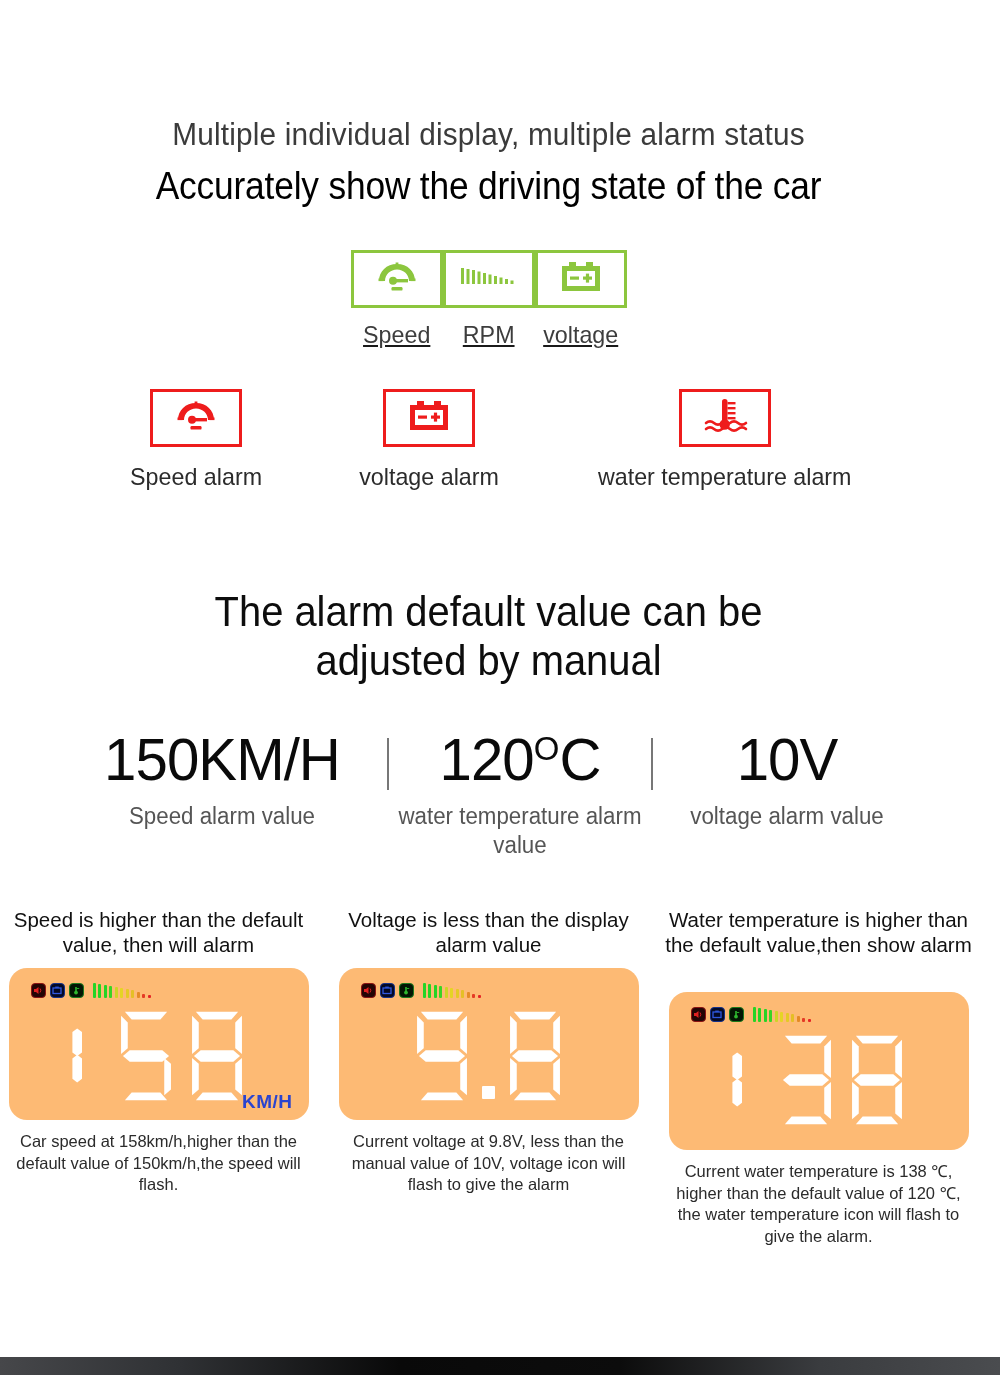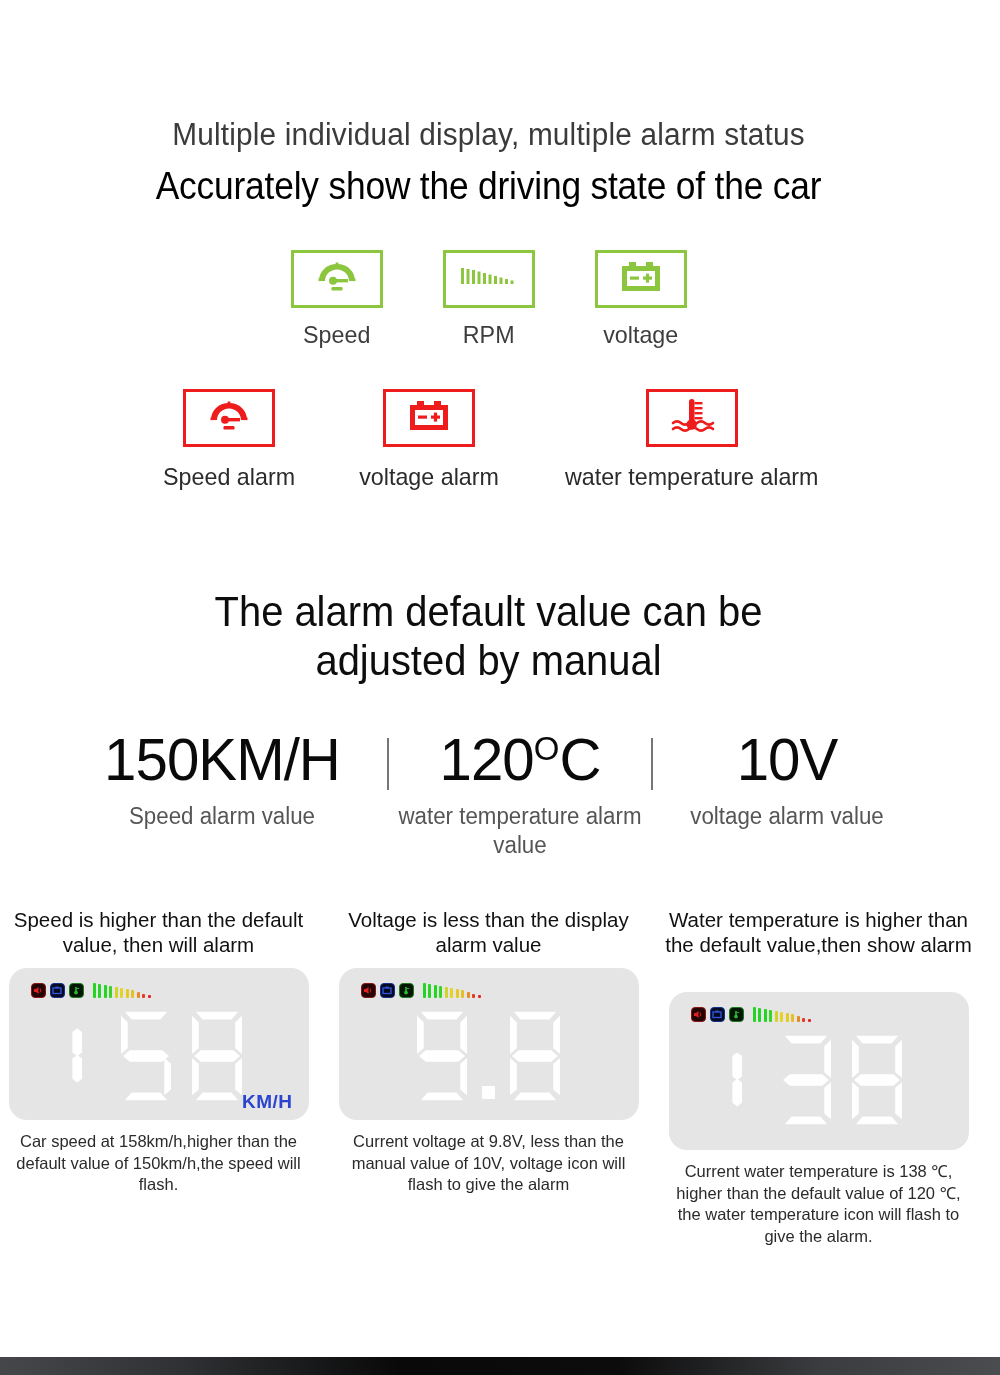--- a/index.html
+++ b/index.html
@@ -18,22 +18,22 @@
     transform:scaleX(.96);
   }
   .head-main{
     font-size:38px;color:#000;font-weight:400;margin-top:14px;
     line-height:1.1;letter-spacing:-.2px;
     transform:scaleX(.93);
   }
 
   
   .icon-row{display:flex;justify-content:center;align-items:flex-start;}
-  .row-green{margin-top:42px;gap:60px;padding-left:1px;}
-  .row-red{margin-top:40px;gap:60px;padding-left:6px;}
+  .row-green{margin-top:42px;padding-left:1px;text-decoration:underline;}
+  .row-red{margin-top:40px;gap:93px;padding-left:6px;}
 
   .icon-cell{display:flex;flex-direction:column;align-items:center;width:auto;}
   .icon-box{
     width:92px;height:58px;border:3px solid #8cc63e;
     display:flex;align-items:center;justify-content:center;
     box-sizing:border-box;background:#fff;
   }
   .icon-box.alarm{border-color:#ee1c1c;}
   .icon-caption{
     margin-top:13px;font-size:24px;color:#3d3d3d;white-space:nowrap;
@@ -77,21 +77,21 @@
     display:flex;justify-content:center;gap:22px;margin-top:48px;
     align-items:flex-start;
   }
   .panel{width:308px;display:flex;flex-direction:column;align-items:center;}
   .panel-title{
     font-size:20.5px;color:#111;text-align:center;line-height:1.22;
     font-weight:500;min-height:52px;
   }
   .panel.tall .panel-title{min-height:76px;}
   .hud{
-    position:relative;width:300px;height:152px;background:#e5e5e5;
+    position:relative;width:300px;height:152px;background:#fdba74;
     border-radius:18px;margin-top:9px;overflow:hidden;
   }
   .hud.hud3{height:158px;}
   .hud-top{
     position:absolute;left:22px;top:14px;display:flex;align-items:center;gap:4px;
   }
   .badge{
     width:15px;height:15px;border-radius:4px;
     display:flex;align-items:center;justify-content:center;
     box-sizing:border-box;

